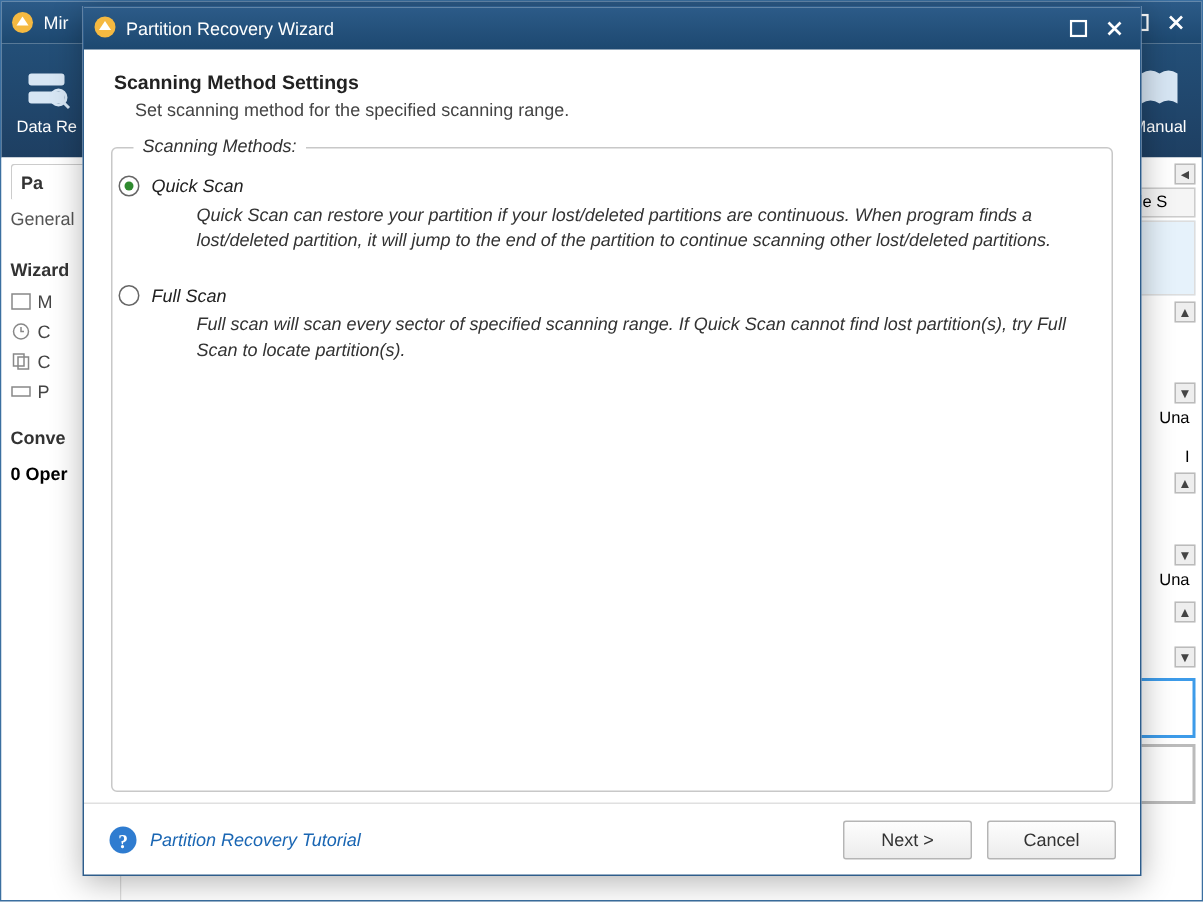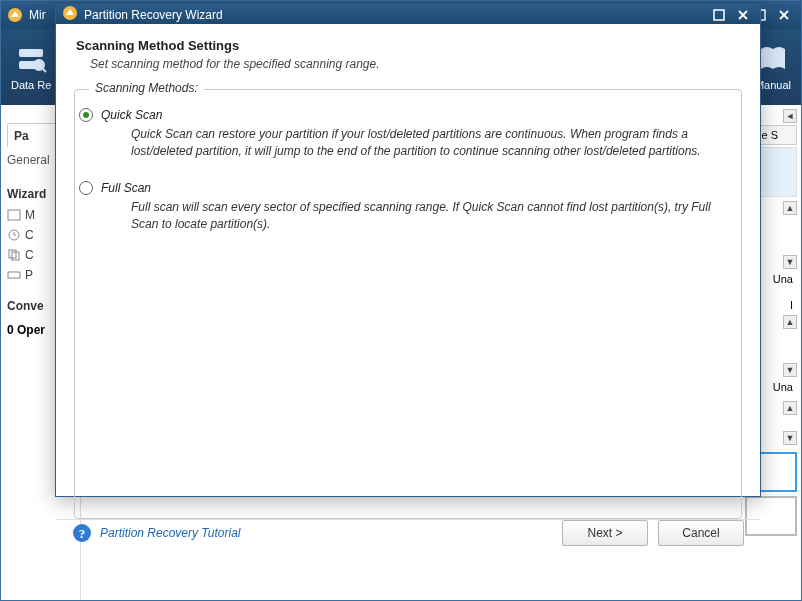--- a/index.html
+++ b/index.html
@@ -12,42 +12,42 @@
   .main-titlebar .title-text { flex: 1; }
   .main-titlebar .win-btn { width: 22px; height: 18px; display: flex; align-items: center; justify-content: center; margin-left: 2px; cursor: pointer; }
   .main-titlebar .win-btn svg { display:block; }
 
   .main-toolbar { height: 76px; background: linear-gradient(to bottom, #234f78, #1e3f62); display: flex; align-items: center; color: #fff; padding: 0 10px; justify-content: space-between; }
   .toolbar-item { display: flex; flex-direction: column; align-items: center; font-size: 11px; gap: 4px; }
   .toolbar-item .big-icon { width: 32px; height: 32px; }
 
   .main-body { display: flex; height: calc(100% - 28px - 76px); }
   .side-panel { width: 80px; background: #fff; border-right: 1px solid #ddd; padding: 4px 0 0 6px; font-size: 12px; }
-  .side-panel .tab-bg { height: 24px; display:flex; align-items:center; padding-left:6px; background:#fff; border:1px solid #ccc; border-bottom:none; border-radius:3px 3px 0 0; margin-right:2px; font-weight:bold; color:#333;margin-top:14px;}
+  .side-panel .tab-bg { height: 24px; display:flex; align-items:center; padding-left:6px; background:#fff; border:1px solid #ccc; border-bottom:none; border-radius:3px 3px 0 0; margin-right:2px; font-weight:bold; color:#333;}
   .side-panel .section-hdr { font-weight: bold; margin: 14px 0 4px 0; color:#333;}
   .side-panel .side-row { display:flex; align-items:center; gap:4px; height:20px; color:#444; white-space:nowrap; overflow:hidden;}
   .side-panel .mini-icon {width:14px;height:14px; flex:0 0 14px;}
   .right-strip { flex:1; position:relative; background:#fff;}
   .right-strip .scroll-arrow { position:absolute; right:4px; width:14px; height:14px; background:#eee; border:1px solid #bbb; display:flex; align-items:center; justify-content:center; font-size:9px; color:#444;}
   .right-strip .header-cell {position:absolute; right:4px; top:20px; height:20px; width:52px; background:#f5f5f5; border:1px solid #ccc; display:flex; align-items:center; padding-left:4px; font-size:11px;}
   .right-strip .row {position:absolute; right:4px; width:52px; height:50px; border:1px solid #ddd;}
   .right-strip .row.sel {background:#e6f2fb;}
   .right-strip .thumbs {position:absolute; right:4px; bottom:60px; width:52px;}
   .right-strip .thumb {height:40px; border:2px solid #3d9be9; margin-bottom:4px; background:#fff;}
   .right-strip .cate {position:absolute; right:4px; width:52px; height:22px; border:1px solid #ccc; display:flex; align-items:center; justify-content:flex-end; padding-right:2px; font-size:11px; color:#333; background:#fff;}
 
   
-  .wizard { position: absolute; left: 55px; top: 4px; width: 706px; height: 493px; background: #fff; border: 1px solid #2e5d8b; box-shadow: 0 4px 20px rgba(0,0,0,.3); display:flex; flex-direction:column; }
+  .wizard { position: absolute; left: 55px; top: 4px; width: 706px; height: 580px; background: #fff; border: 1px solid #2e5d8b; box-shadow: 0 4px 20px rgba(0,0,0,.3); display:flex; flex-direction:column; }
   .wizard-titlebar { height: 28px; background: linear-gradient(to bottom, #2c5b88, #1d4870); display:flex; align-items:center; color:#fff; padding:0 6px; font-size:12px; }
   .wizard-titlebar .title-text { flex:1; margin-left:6px;}
   .wizard-titlebar .win-btn { width:22px; height:18px; display:flex; align-items:center; justify-content:center; margin-left:2px; cursor:pointer;}
 
   .wizard-head { padding: 14px 20px 10px 20px; }
   .wizard-head .h1 { font-weight: bold; font-size: 13px; color:#222; }
-  .wizard-head .sub { font-style: italic; color:#444; margin: 4px 0 0 14px; font-size:12px;}
+  .wizard-head .sub { color:#444; margin: 4px 0 0 14px; font-size:12px;}
 
   .wizard-body { flex:1; padding: 8px 18px 0 18px; }
   .fieldset { border:1px solid #c8c8c8; border-radius:4px; padding: 18px 20px 24px 4px; position:relative; height: 430px;}
   .fieldset .legend { position:absolute; top:-9px; left:14px; background:#fff; padding:0 6px; font-style:italic; color:#333; font-size:12px;}
   .radio-row { display:flex; align-items:flex-start; gap:8px; margin-bottom:4px;}
   .radio { width:14px; height:14px; border-radius:50%; border:1px solid #666; display:flex; align-items:center; justify-content:center; cursor:pointer;}
   .radio.selected::after { content:""; width:6px; height:6px; border-radius:50%; background:#2f8a2f;}
   .radio-label { font-style:italic; color:#222; font-size:12px;}
   .radio-desc { font-style:italic; color:#333; margin:2px 0 20px 52px; line-height:1.45; font-size:12px;}
 

